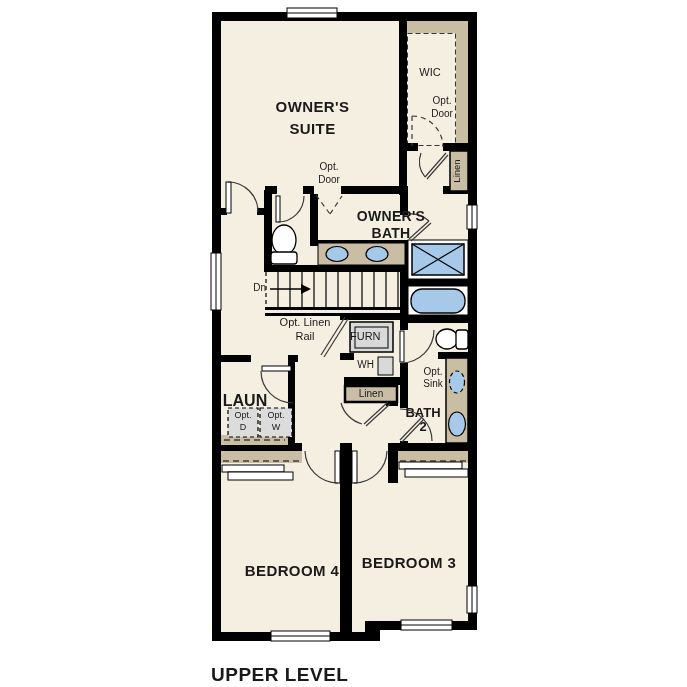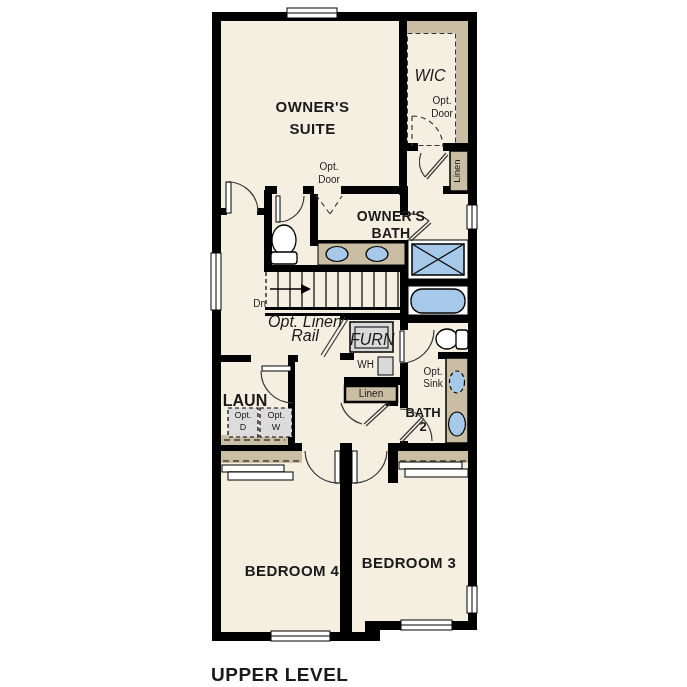--- a/index.html
+++ b/index.html
@@ -4,21 +4,21 @@
 <style>
   html,body{margin:0;padding:0;background:#fff;}
   #stage{position:relative;width:687px;height:687px;background:#ffffff;overflow:hidden;
          font-family:"Liberation Sans",sans-serif;}
   #plan-svg{position:absolute;left:0;top:0;}
   .lbl{position:absolute;color:#1a1a1a;text-align:center;white-space:nowrap;line-height:1.25;}
   .b{font-weight:bold;margin-top:12px;}
   .f15{font-size:15px;line-height:22px;letter-spacing:.4px;}
   .f14{font-size:14px;line-height:17px;letter-spacing:.3px;}
   .f13{font-size:16px;}
-  .f11{font-size:16px;font-style:italic;}
+  .f11{font-size:11px;}
   .f10{font-size:10px;}
   .f9{font-size:9px;line-height:12px;}
   .rot{transform:rotate(-90deg);transform-origin:center center;}
 </style>
 </head>
 <body>
 
 <div id="stage">
 
 <svg id="plan-svg" width="687" height="687" viewBox="0 0 687 687">
@@ -281,21 +281,21 @@
 <div class="lbl f10" style="left:299px;top:161px;width:60px;">
   <div>Opt.</div>
   <div>Door</div>
 </div>
 
 <div class="lbl b f14" style="left:321px;top:196px;width:140px;">
   <div>OWNER'S</div>
   <div>BATH</div>
 </div>
 
-<div class="lbl f10" style="left:240px;top:282px;width:26px;text-align:right;margin-top:16px;">
+<div class="lbl f10" style="left:240px;top:282px;width:26px;text-align:right;">
   <span>Dn</span>
 </div>
 
 <div class="lbl f11" style="left:246px;top:315px;width:118px;line-height:14px;">
   <div>Opt. Linen</div>
   <div>Rail</div>
 </div>
 
 <div class="lbl f11" style="left:350px;top:330px;width:26px;">
   <span>FURN</span>

